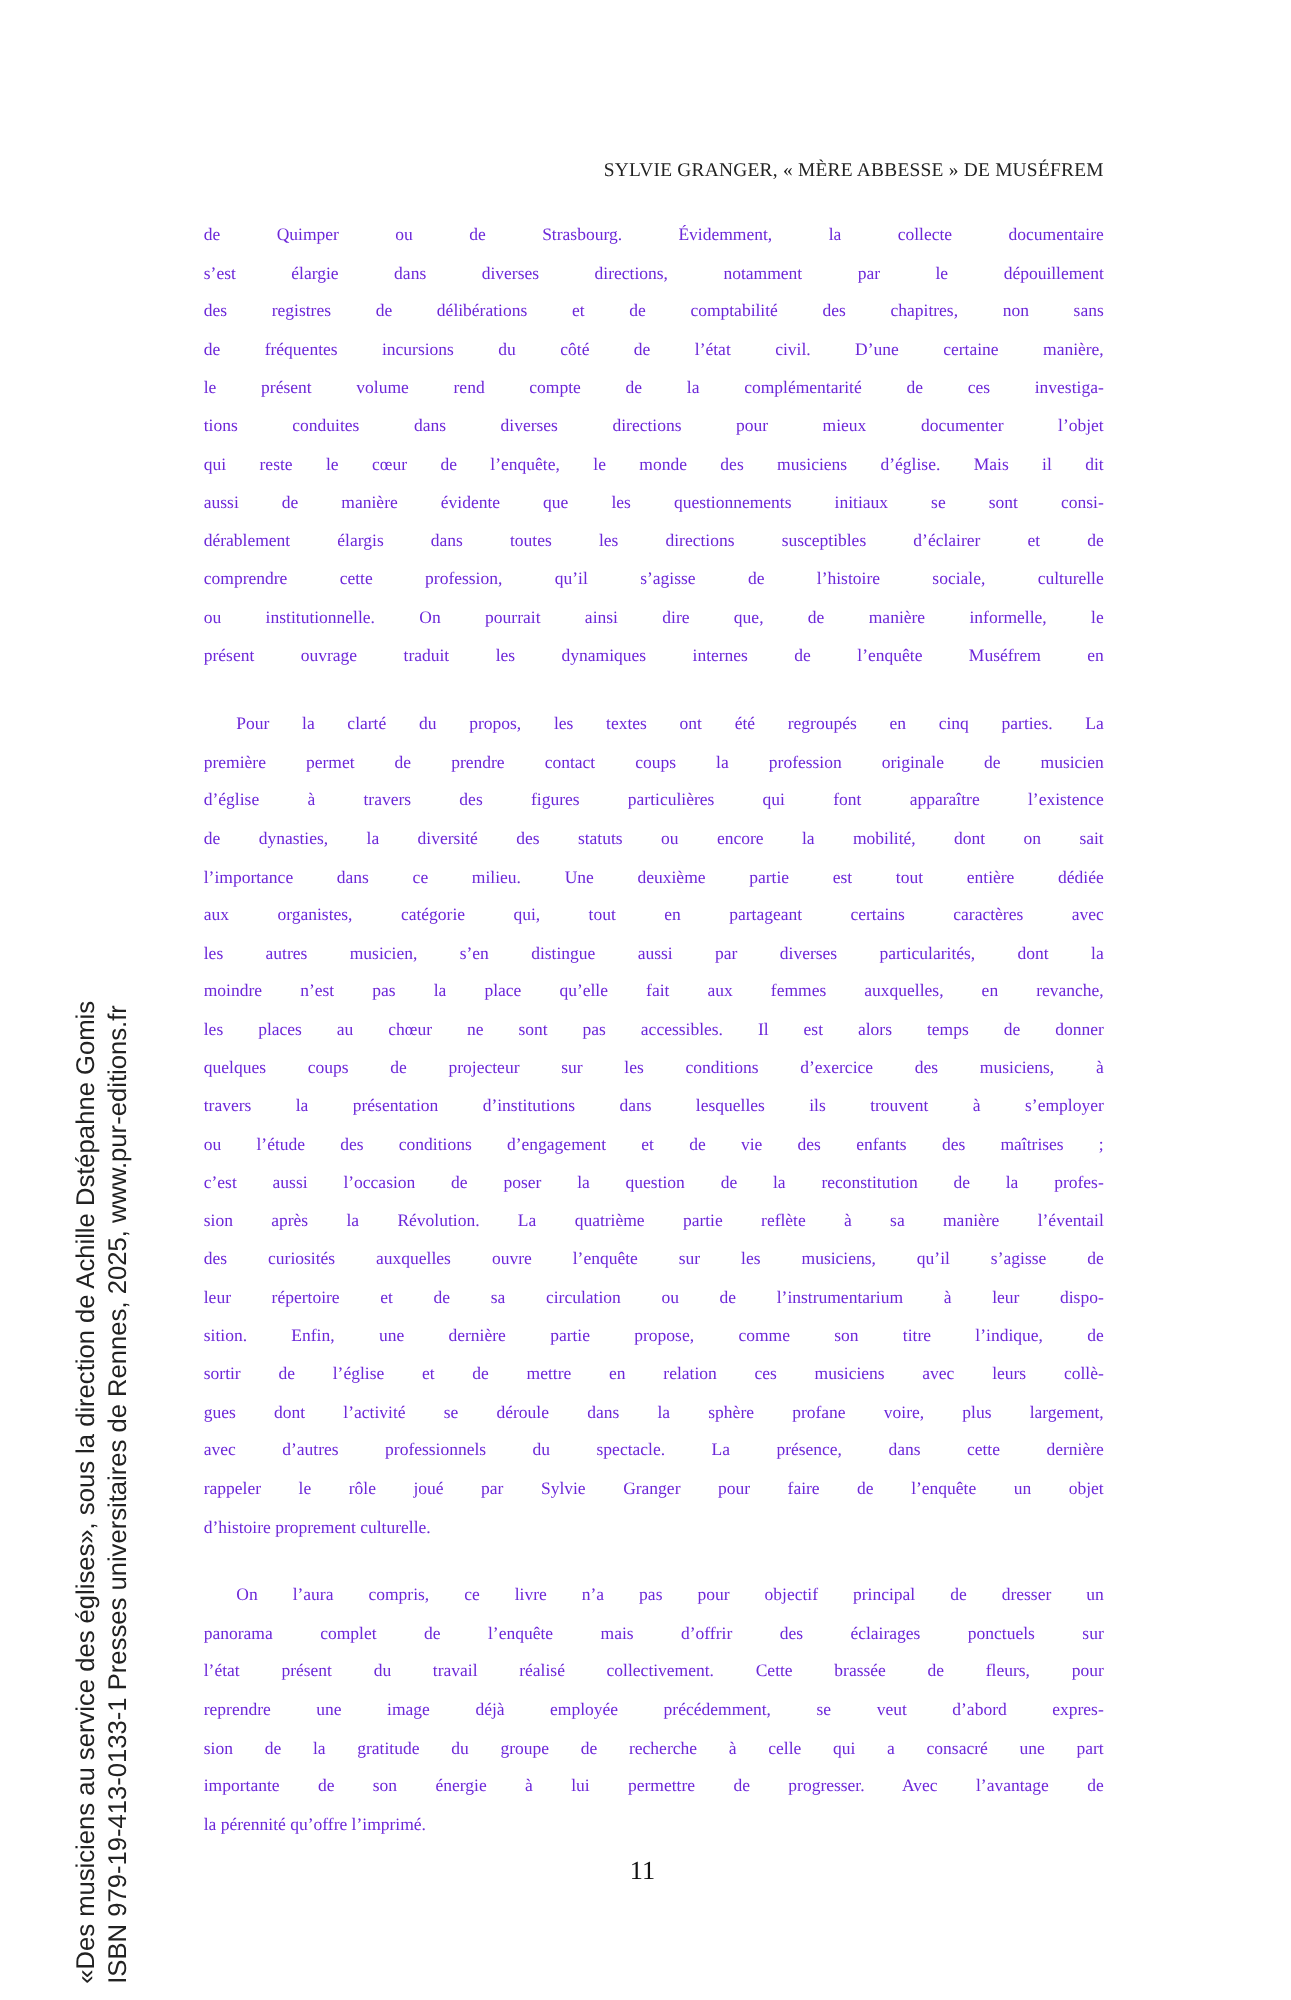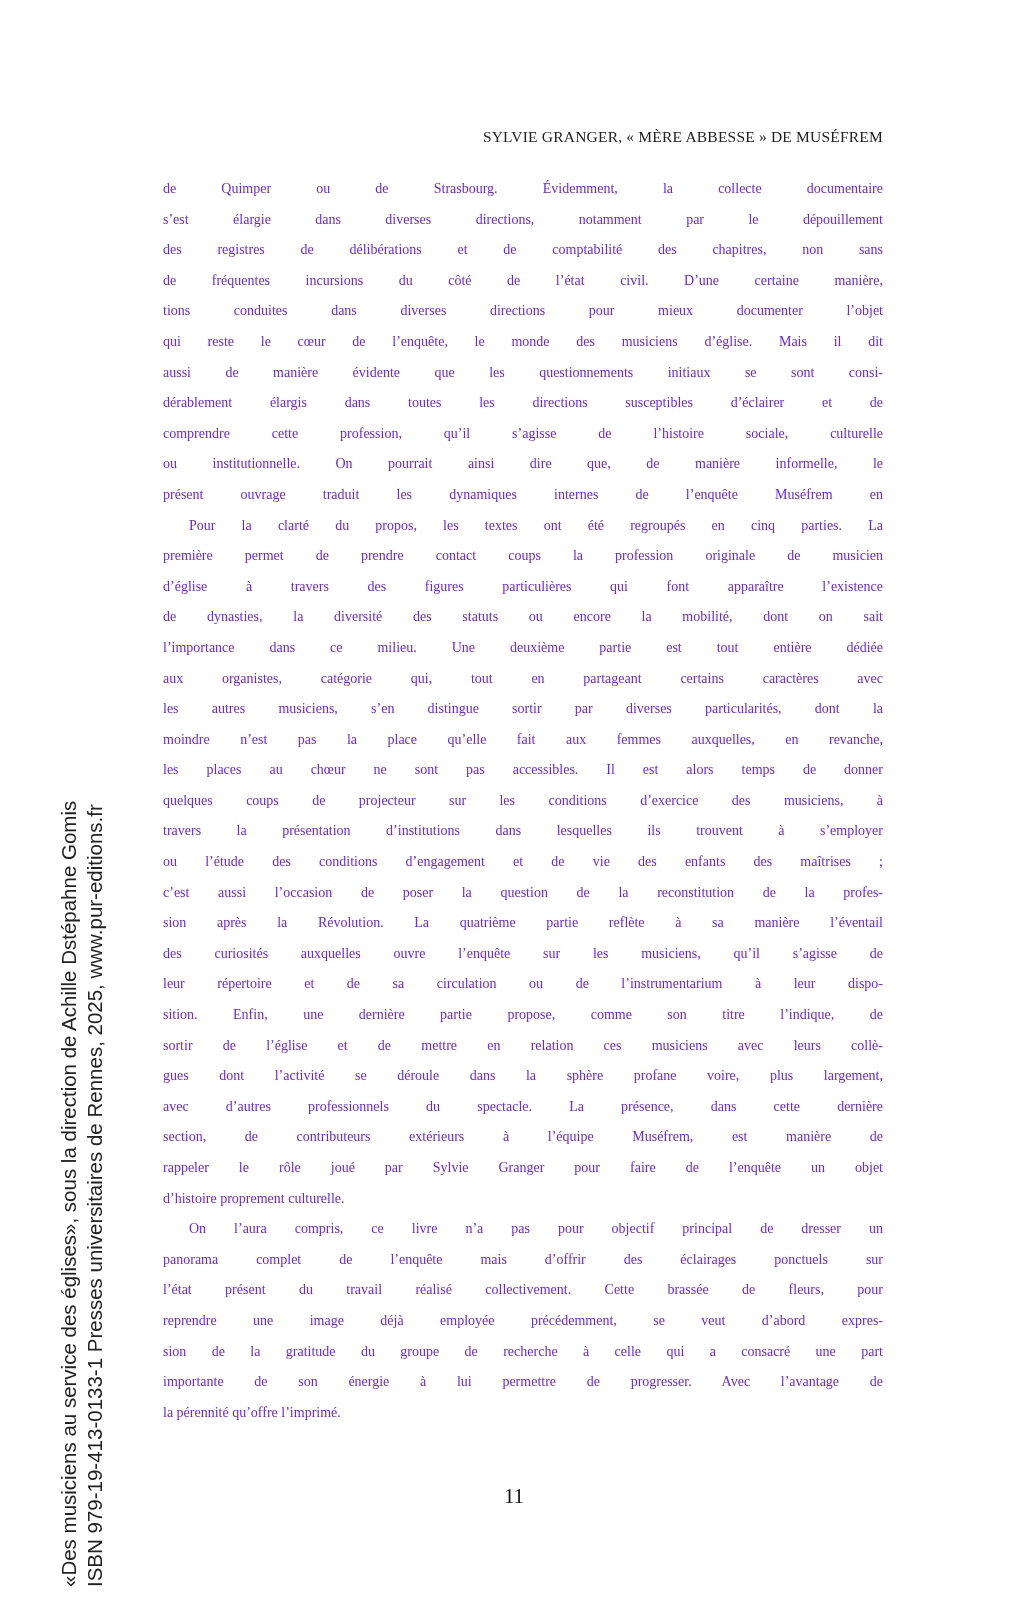--- a/index.html
+++ b/index.html
@@ -39,20 +39,21 @@
       white-space: nowrap;
       text-align: justify;
       text-align-last: justify;
       height: 30.6px;
     }
     .line.last {
       text-align-last: left;
     }
     .line.indent {
       padding-left: 26px;
+      margin-top: 24px;
     }
     .folio {
       position: absolute;
       top: 1484px;
       left: 0;
       width: 1028px;
       text-align: center;
       font-family: "Liberation Serif", "DejaVu Serif", serif;
       font-size: 21px;
       color: #111;
@@ -77,50 +78,50 @@
 <body>
 
 <div class="running-head">SYLVIE GRANGER, « MÈRE ABBESSE » DE MUSÉFREM</div>
 
 <div class="text-block" id="text-block">
     <div>
       <span class="line">de Quimper ou de Strasbourg. Évidemment, la collecte documentaire</span>
       <span class="line">s’est élargie dans diverses directions, notamment par le dépouillement</span>
       <span class="line">des registres de délibérations et de comptabilité des chapitres, non sans</span>
       <span class="line">de fréquentes incursions du côté de l’état civil. D’une certaine manière,</span>
+      <span class="line">le présent volume rend compte de la complémentarité de ces investiga-</span>
       <span class="line">tions conduites dans diverses directions pour mieux documenter l’objet</span>
       <span class="line">qui reste le cœur de l’enquête, le monde des musiciens d’église. Mais il dit</span>
       <span class="line">aussi de manière évidente que les questionnements initiaux se sont consi-</span>
       <span class="line">dérablement élargis dans toutes les directions susceptibles d’éclairer et de</span>
       <span class="line">comprendre cette profession, qu’il s’agisse de l’histoire sociale, culturelle</span>
       <span class="line">ou institutionnelle. On pourrait ainsi dire que, de manière informelle, le</span>
       <span class="line">présent ouvrage traduit les dynamiques internes de l’enquête Muséfrem en</span>
     </div>
     <div>
       <span class="line indent">Pour la clarté du propos, les textes ont été regroupés en cinq parties. La</span>
       <span class="line">première permet de prendre contact coups la profession originale de musicien</span>
       <span class="line">d’église à travers des figures particulières qui font apparaître l’existence</span>
       <span class="line">de dynasties, la diversité des statuts ou encore la mobilité, dont on sait</span>
       <span class="line">l’importance dans ce milieu. Une deuxième partie est tout entière dédiée</span>
       <span class="line">aux organistes, catégorie qui, tout en partageant certains caractères avec</span>
-      <span class="line">les autres musiciens, s’en distingue sortir par diverses particularités, dont la</span>
+      <span class="line">les autres musicien, s’en distingue aussi par diverses particularités, dont la</span>
       <span class="line">moindre n’est pas la place qu’elle fait aux femmes auxquelles, en revanche,</span>
       <span class="line">les places au chœur ne sont pas accessibles. Il est alors temps de donner</span>
       <span class="line">quelques coups de projecteur sur les conditions d’exercice des musiciens, à</span>
       <span class="line">travers la présentation d’institutions dans lesquelles ils trouvent à s’employer</span>
       <span class="line">ou l’étude des conditions d’engagement et de vie des enfants des maîtrises ;</span>
       <span class="line">c’est aussi l’occasion de poser la question de la reconstitution de la profes-</span>
       <span class="line">sion après la Révolution. La quatrième partie reflète à sa manière l’éventail</span>
       <span class="line">des curiosités auxquelles ouvre l’enquête sur les musiciens, qu’il s’agisse de</span>
       <span class="line">leur répertoire et de sa circulation ou de l’instrumentarium à leur dispo-</span>
       <span class="line">sition. Enfin, une dernière partie propose, comme son titre l’indique, de</span>
       <span class="line">sortir de l’église et de mettre en relation ces musiciens avec leurs collè-</span>
       <span class="line">gues dont l’activité se déroule dans la sphère profane voire, plus largement,</span>
       <span class="line">avec d’autres professionnels du spectacle. La présence, dans cette dernière</span>
-      <span class="line">section, de contributeurs extérieurs à l’équipe Muséfrem, est manière de</span>
       <span class="line">rappeler le rôle joué par Sylvie Granger pour faire de l’enquête un objet</span>
       <span class="line last">d’histoire proprement culturelle.</span>
     </div>
     <div>
       <span class="line indent">On l’aura compris, ce livre n’a pas pour objectif principal de dresser un</span>
       <span class="line">panorama complet de l’enquête mais d’offrir des éclairages ponctuels sur</span>
       <span class="line">l’état présent du travail réalisé collectivement. Cette brassée de fleurs, pour</span>
       <span class="line">reprendre une image déjà employée précédemment, se veut d’abord expres-</span>
       <span class="line">sion de la gratitude du groupe de recherche à celle qui a consacré une part</span>
       <span class="line">importante de son énergie à lui permettre de progresser. Avec l’avantage de</span>

